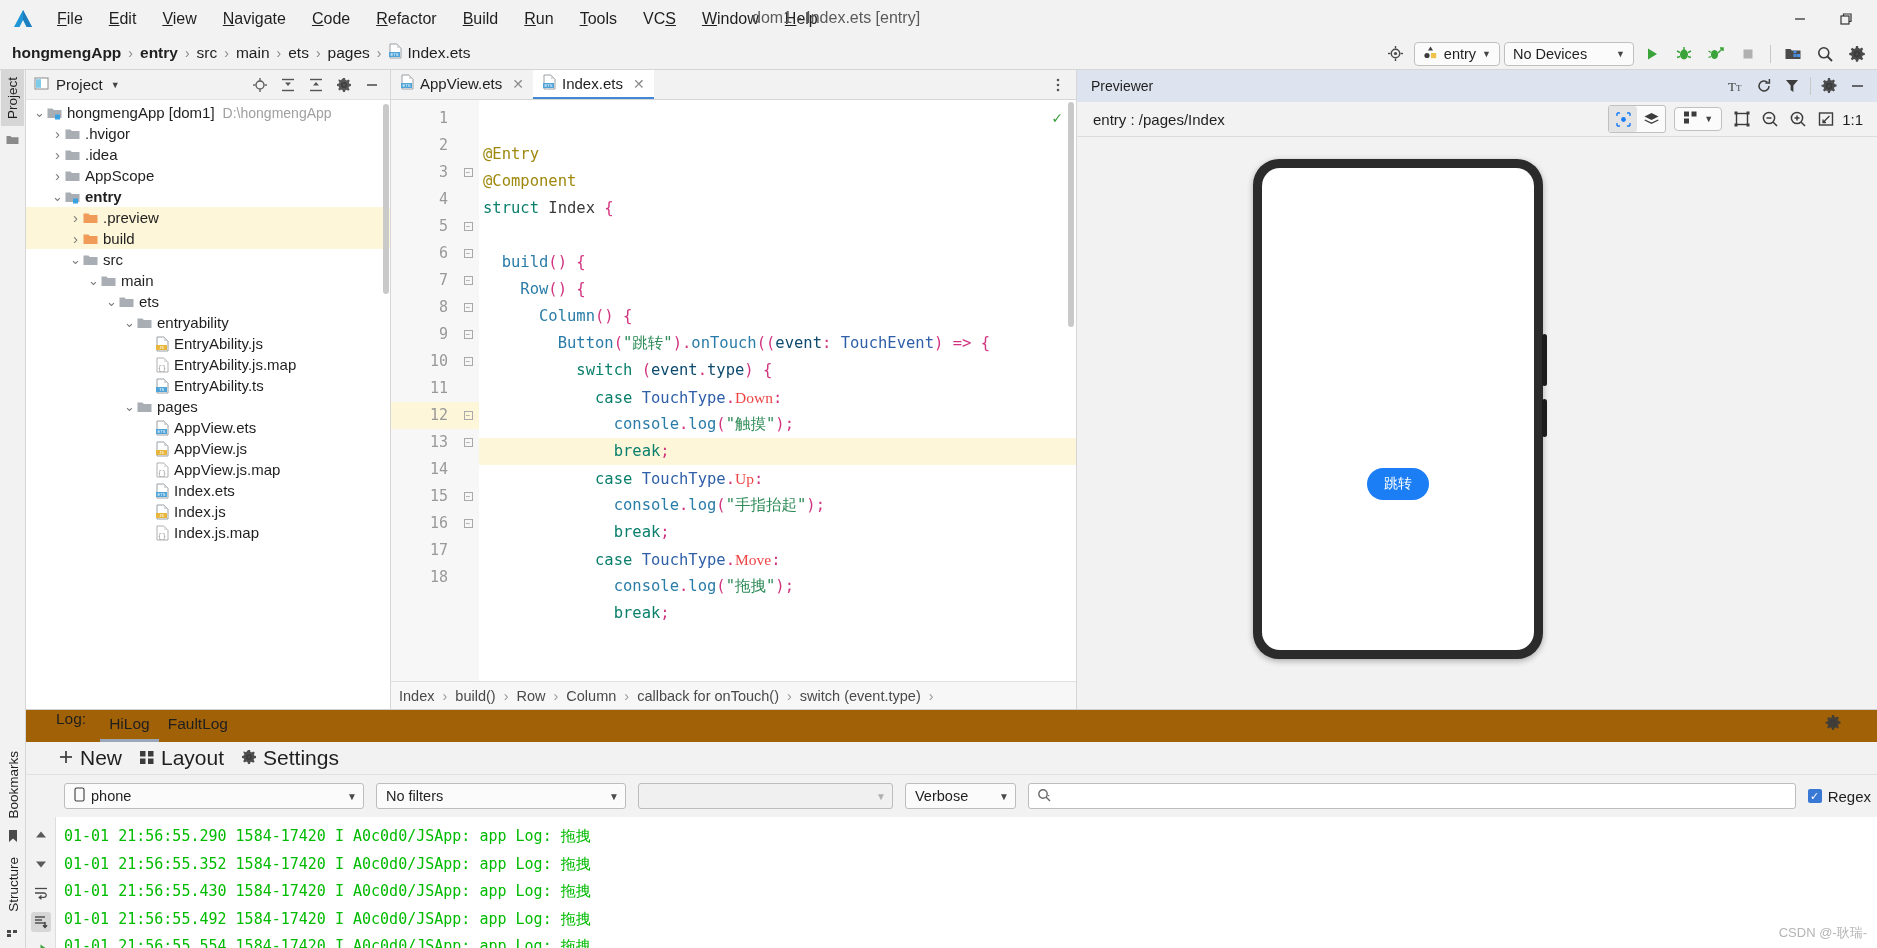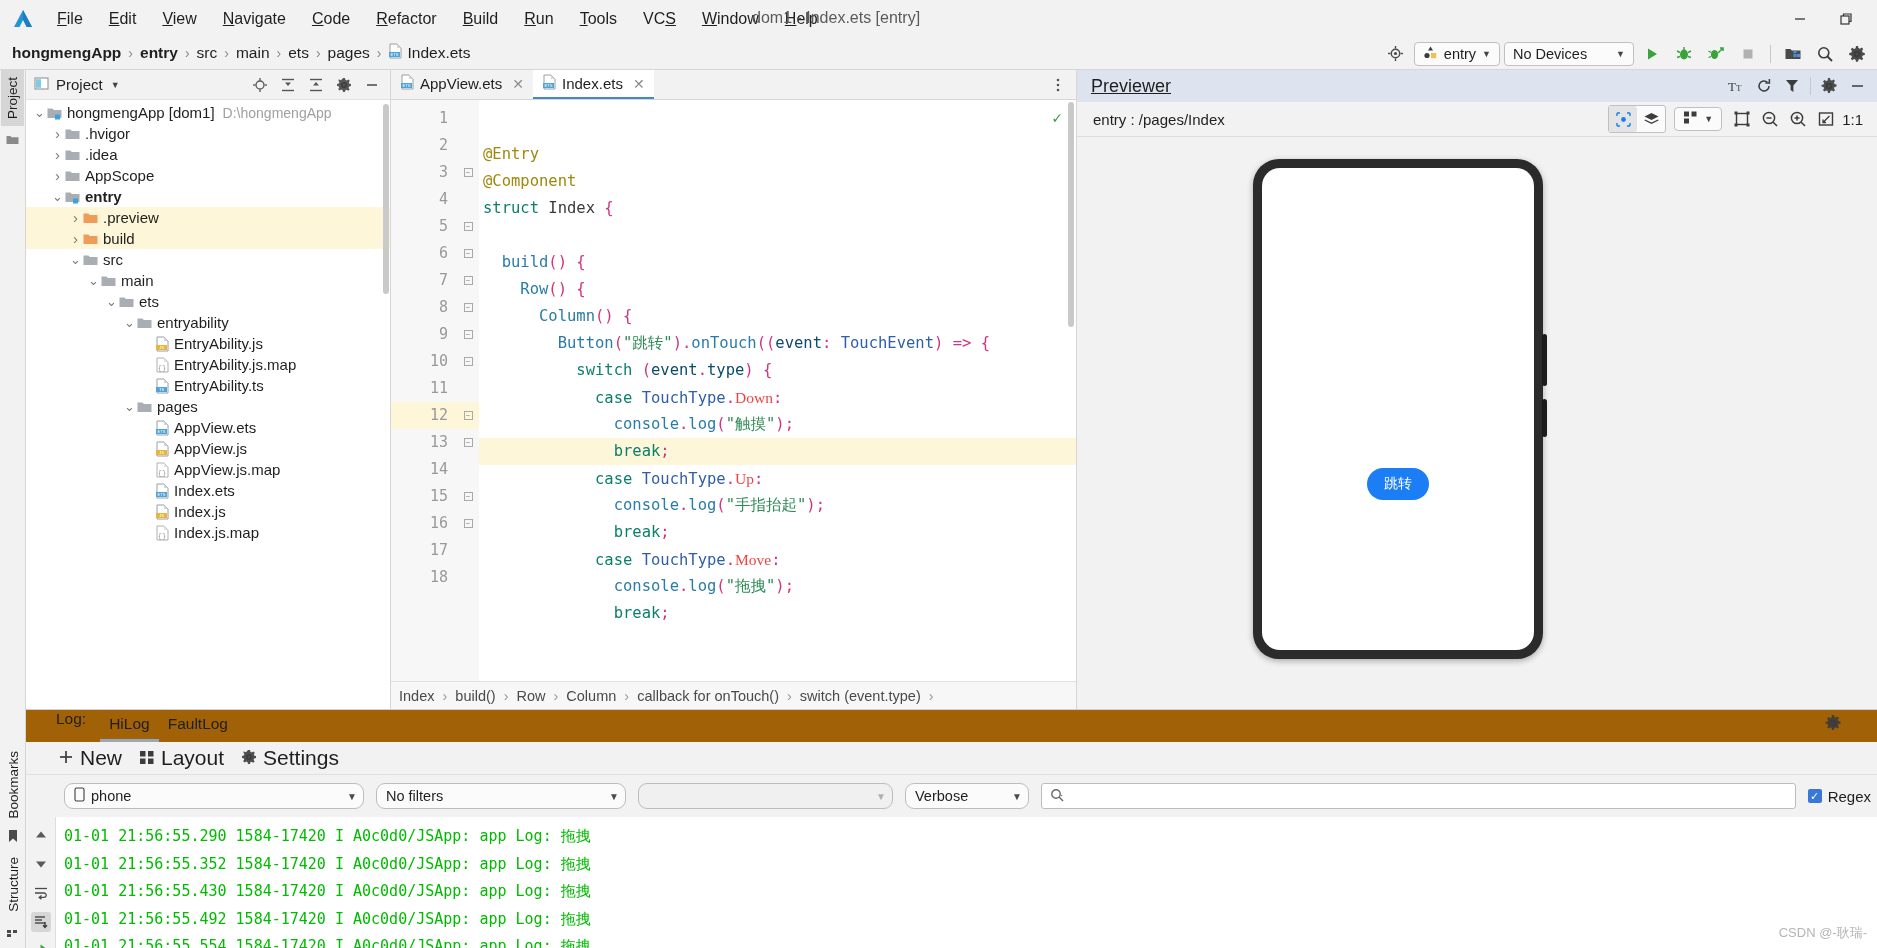--- a/index.html
+++ b/index.html
@@ -120,21 +120,21 @@
   .k-prop{ color:#0c4a6e; }
   .k-blue{ color:#ef4444;font-family:Liberation Serif, serif; }
   .check { position:absolute; right:14px; top:8px; color:#3c9e3c; font-size:16px; }
   .codescroll { position:absolute; right:2px; top:2px; width:6px; height:225px; background:#c9c9c9; border-radius:3px; }
   .bcrumb { height:28px; background:#f7f7f7; border-top:1px solid #e0e0e0; display:flex; align-items:center; padding-left:8px; font-size:14.5px; color:#4a4a4a; flex:0 0 auto;}
   .bcrumb .s { color:#9a9a9a; margin:0 8px; }
 
   
   .previewer { width:800px; flex:0 0 800px; display:flex; flex-direction:column; background:#f2f2f2; min-width:0;}
   .prev-head { height:32px; background:#dde4ef; display:flex; align-items:center; padding:0 6px 0 14px; flex:0 0 auto; position:relative;}
-  .prev-head .t { font-size:18px;text-decoration:underline; }
+  .prev-head .t { font-size:14px; }
   .prev-sub { height:35px; background:#f2f2f2; display:flex; align-items:center; padding:0 8px 0 16px; border-bottom:1px solid #dcdcdc; flex:0 0 auto;}
   .prev-sub .t { font-size:15px; }
   .prev-stage { flex:1 1 auto; background:#f2f2f2; position:relative; display:flex; justify-content:center; }
   .phone {
     position:absolute; left:176px; top:22px; width:290px; height:500px;
     background:#2b2b2b; border-radius:26px; box-shadow:0 2px 6px rgba(0,0,0,.3);
     padding:9px;
   }
   .phone-scr { width:100%; height:100%; background:#fff; border-radius:18px; position:relative; }
   .phone-btn1 { position:absolute; right:-4px; top:175px; width:5px; height:52px; background:#1c1c1c; border-radius:3px; }
@@ -148,21 +148,21 @@
   
   .logpanel { flex:1 1 auto; display:flex; flex-direction:column; border-top:1px solid #d0d0d0; background:#fff; min-height:0;}
   .log-tabbar { height:32px; background:#a16207; display:flex; padding-left:30px; flex:0 0 auto; position:relative;}
   .log-label { font-size:15.5px; margin-right:14px; }
   .log-tab { font-size:15.5px; padding:5px 9px 6px; cursor:default; border-bottom:3px solid transparent; }
   .log-tab.active { border-bottom:3px solid #9aa7b8; font-weight:normal; }
   .log-toolbar { height:33px; background:#f2f2f2; display:flex; align-items:center; padding-left:32px; gap:17px; flex:0 0 auto; border-bottom:1px solid #e0e0e0;}
   .ltool { display:flex; align-items:center; gap:6px; font-size:21px; cursor:default; }
   .log-filters { height:42px; background:#f2f2f2; display:flex; align-items:center; padding-left:38px; gap:12px; flex:0 0 auto;}
   .sel {
-    height:26px; border:1px solid #bdbdbd; border-radius:9px; background:#fbfbfb;
+    height:26px; border:1px solid #bdbdbd; border-radius:3px; background:#fbfbfb;
     display:flex; align-items:center; padding:0 6px 0 9px; font-size:14.5px; cursor:default; gap:6px;
   }
   .sel .cap { flex:1 1 auto; white-space:nowrap; }
   .sel .car { color:#4a4a4a; font-size:10px; }
   .searchbox {
     height:26px; flex:1 1 auto; border:1px solid #bdbdbd; border-radius:3px; background:#fff;
     display:flex; align-items:center; padding:0 8px; gap:6px; font-size:14px; color:#8a8a8a;
   }
   .regex { display:flex; align-items:center; gap:6px; font-size:15px; margin-right:6px; white-space:nowrap;}
   .cbx { width:14px; height:14px; background:#3a78d6; border-radius:2px; display:flex; align-items:center; justify-content:center; color:#fff; font-size:11px; }
@@ -921,21 +921,21 @@
             <span class="car">▼</span>
           </div>
           <div class="sel" style="width:250px;">
             <span class="cap">No filters</span>
             <span class="car">▼</span>
           </div>
           <div class="sel" style="width:255px;background:#f0f0f0;">
             <span class="cap"></span>
             <span class="car" style="color:#b0b0b0;">▼</span>
           </div>
-          <div class="sel" style="width:124px;">
+          <div class="sel" style="width:111px;">
             <span class="cap">Verbose</span>
             <span class="car">▼</span>
           </div>
           <div class="searchbox">
             <span>
               <svg width="14" height="14" viewBox="0 0 14 14">
                   <circle cx="6" cy="6" r="4.2" fill="none" stroke="#6a6a6a" stroke-width="1.4"></circle>
                   <line x1="9" y1="9" x2="13" y2="13" stroke="#6a6a6a" stroke-width="1.5"></line>
                   <path d="M10.5 7 L12.5 7 L11.5 8.5Z" fill="#6a6a6a"></path>
                 </svg>

